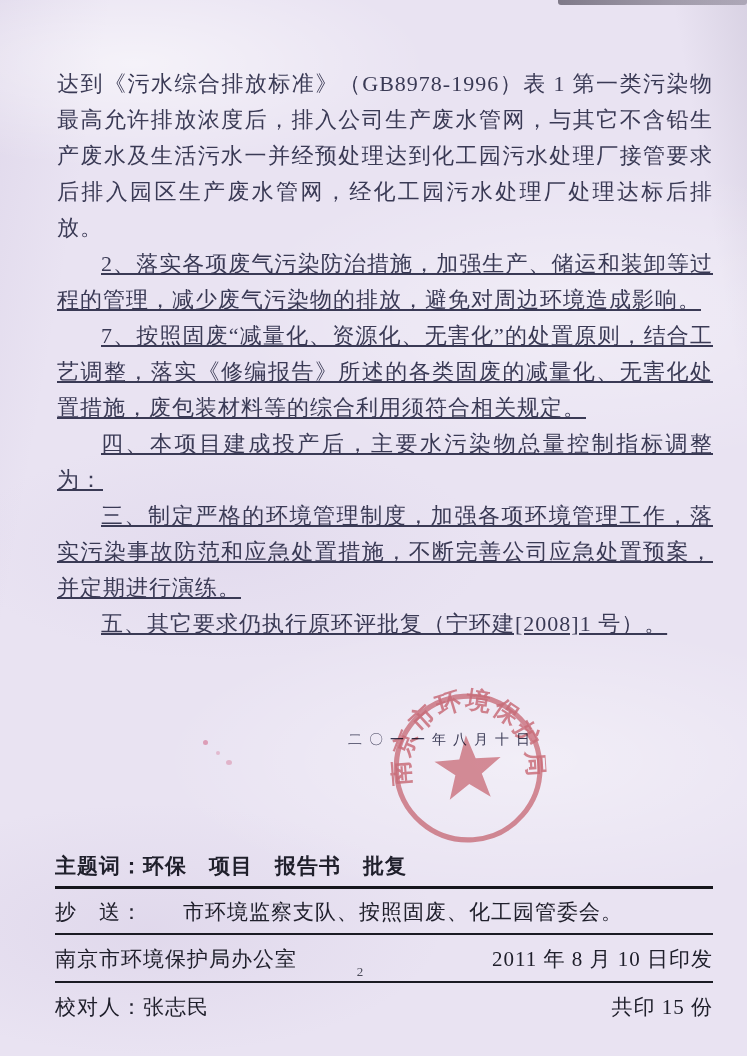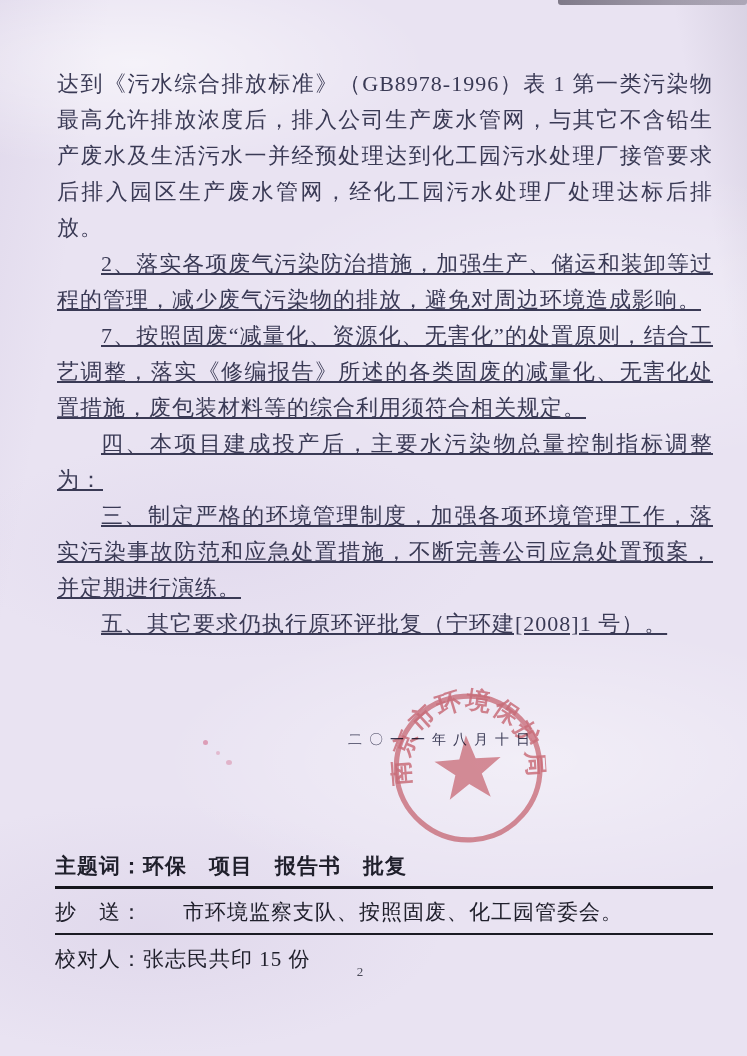--- a/index.html
+++ b/index.html
@@ -58,21 +58,21 @@
     border-bottom:2px solid #1b1b24;
     gap:40px;
   }
   .row.issue{
     padding-top:10px;padding-bottom:8px;letter-spacing:1px;
     border-bottom:2px solid #1b1b24;
     justify-content:space-between;
   }
   .row.proof{
     padding-top:10px;letter-spacing:1px;
-    justify-content:flex-start;
+    justify-content:space-between;
   }
   .page-number{
     position:absolute;left:0;top:964px;width:720px;
     text-align:center;font-size:13px;color:#4a4a58;
   }
 </style>
 </head>
 <body>
 
 <div class="paper">
@@ -105,20 +105,24 @@
 
   <div class="footer">
     <div class="row subject">
       <span>主题词：</span>
       <span>环保　项目　报告书　批复</span>
     </div>
     <div class="row cc">
       <span>抄　送：</span>
       <span>市环境监察支队、按照固废、化工园管委会。</span>
     </div>
+    <div class="row issue">
+      <span>南京市环境保护局办公室</span>
+      <span>2011 年 8 月 10 日印发</span>
+    </div>
     <div class="row proof">
       <span><span>校对人：</span><span>张志民</span></span>
       <span>共印 15 份</span>
     </div>
   </div>
 
   <div class="page-number">2</div>
 
 </div>
 

